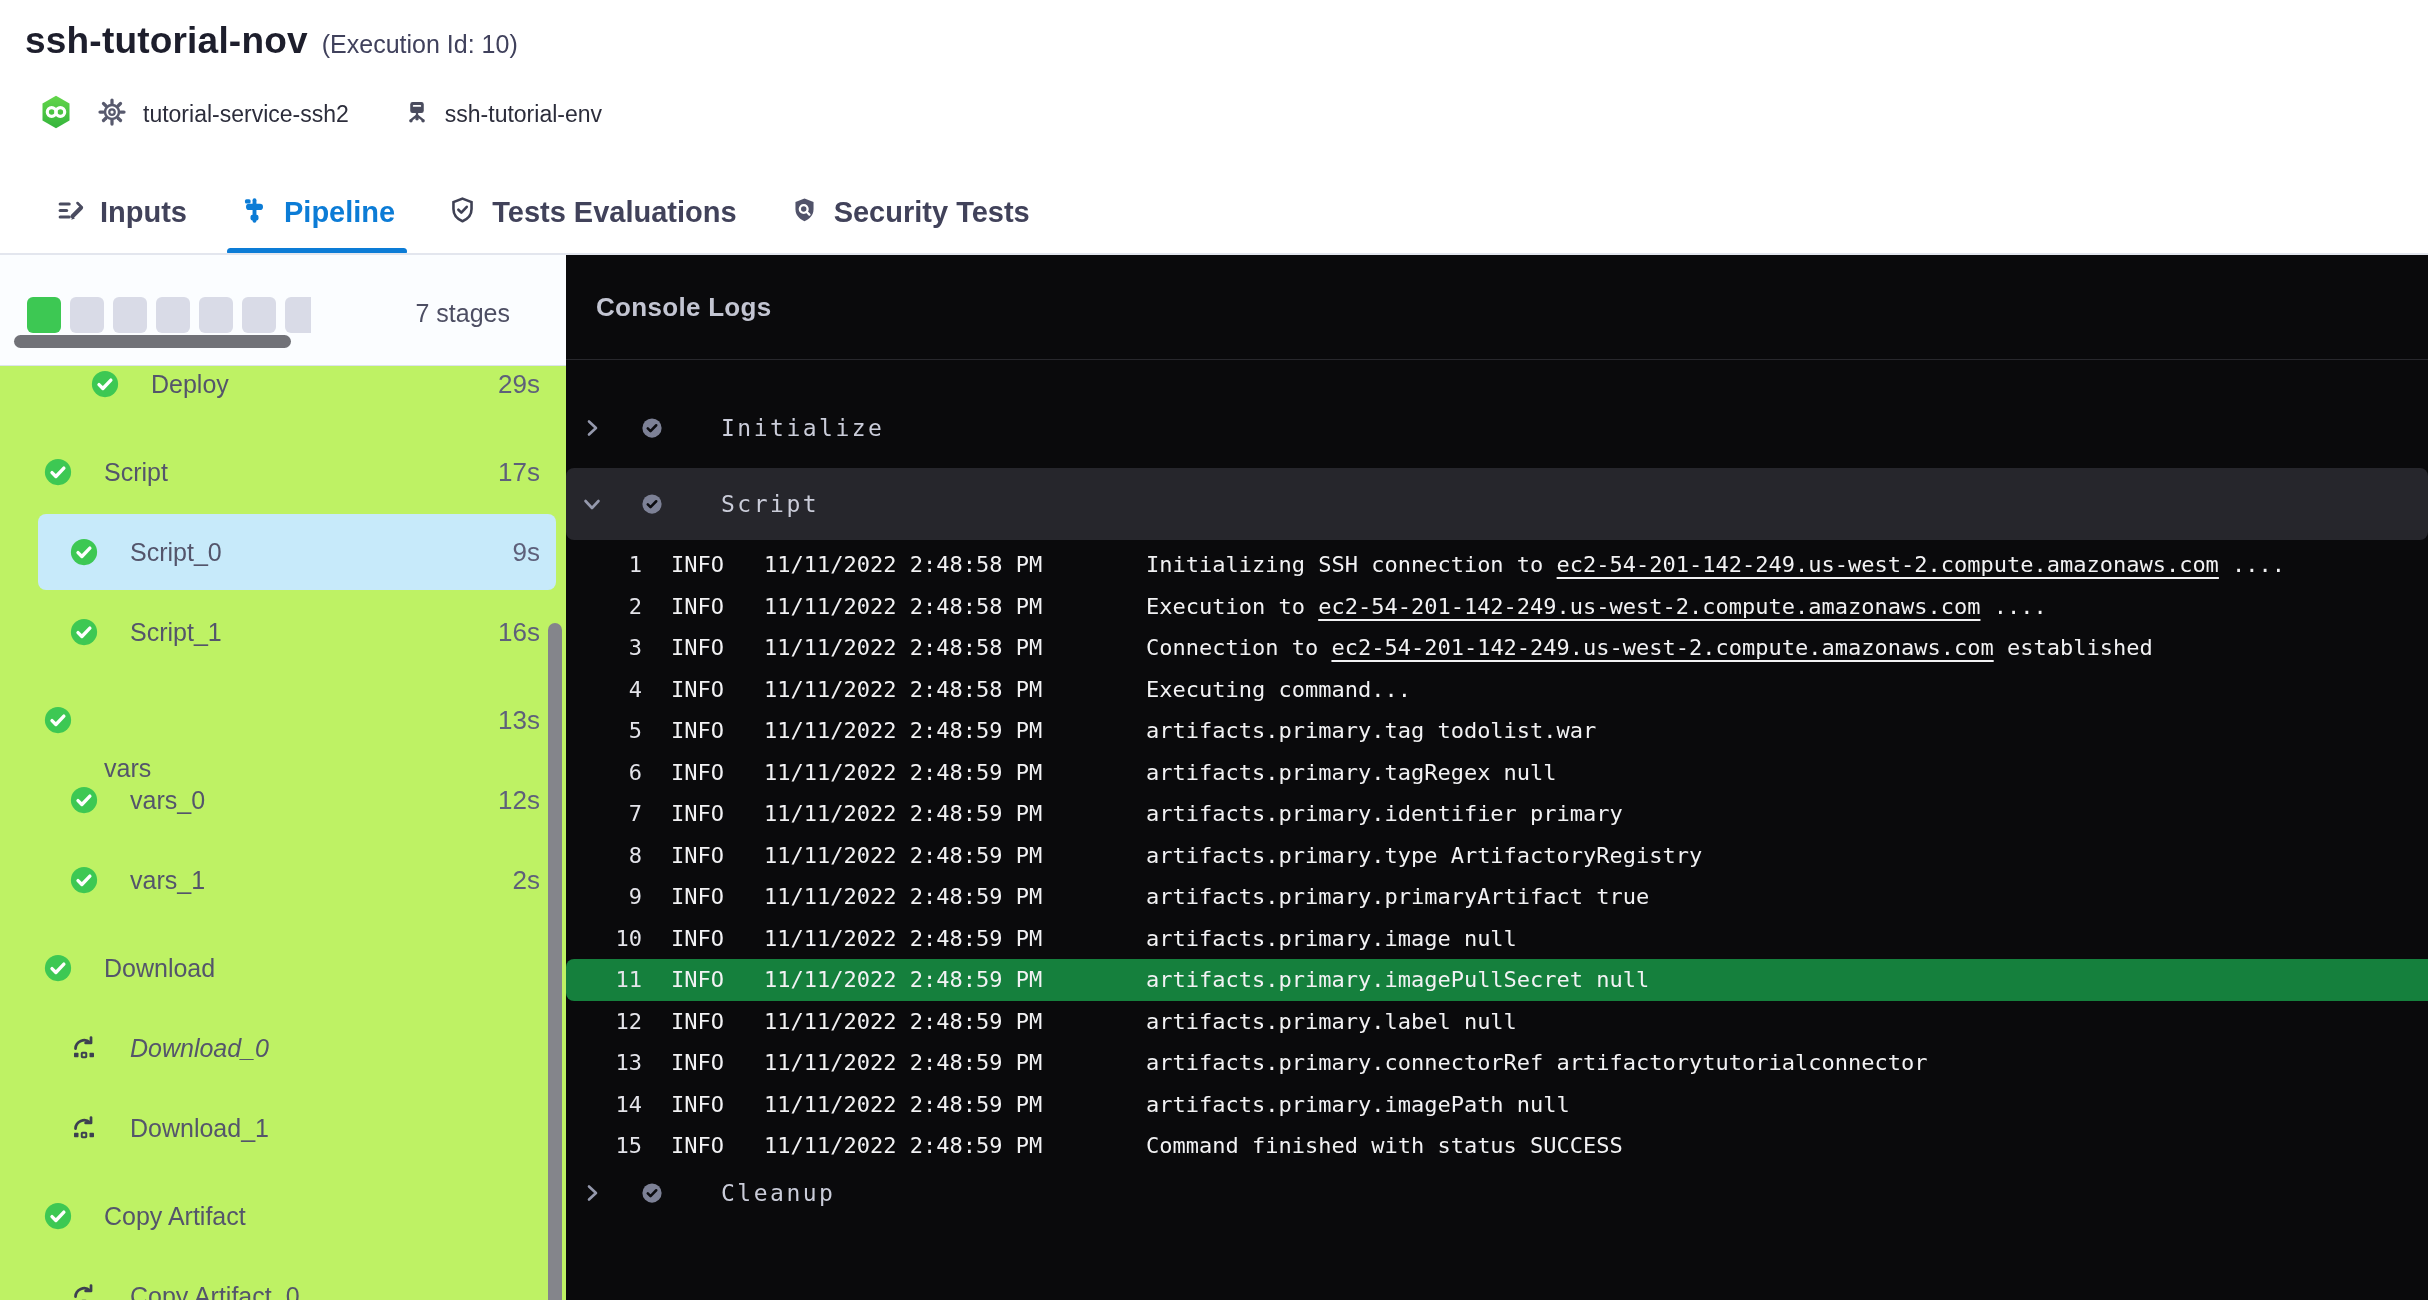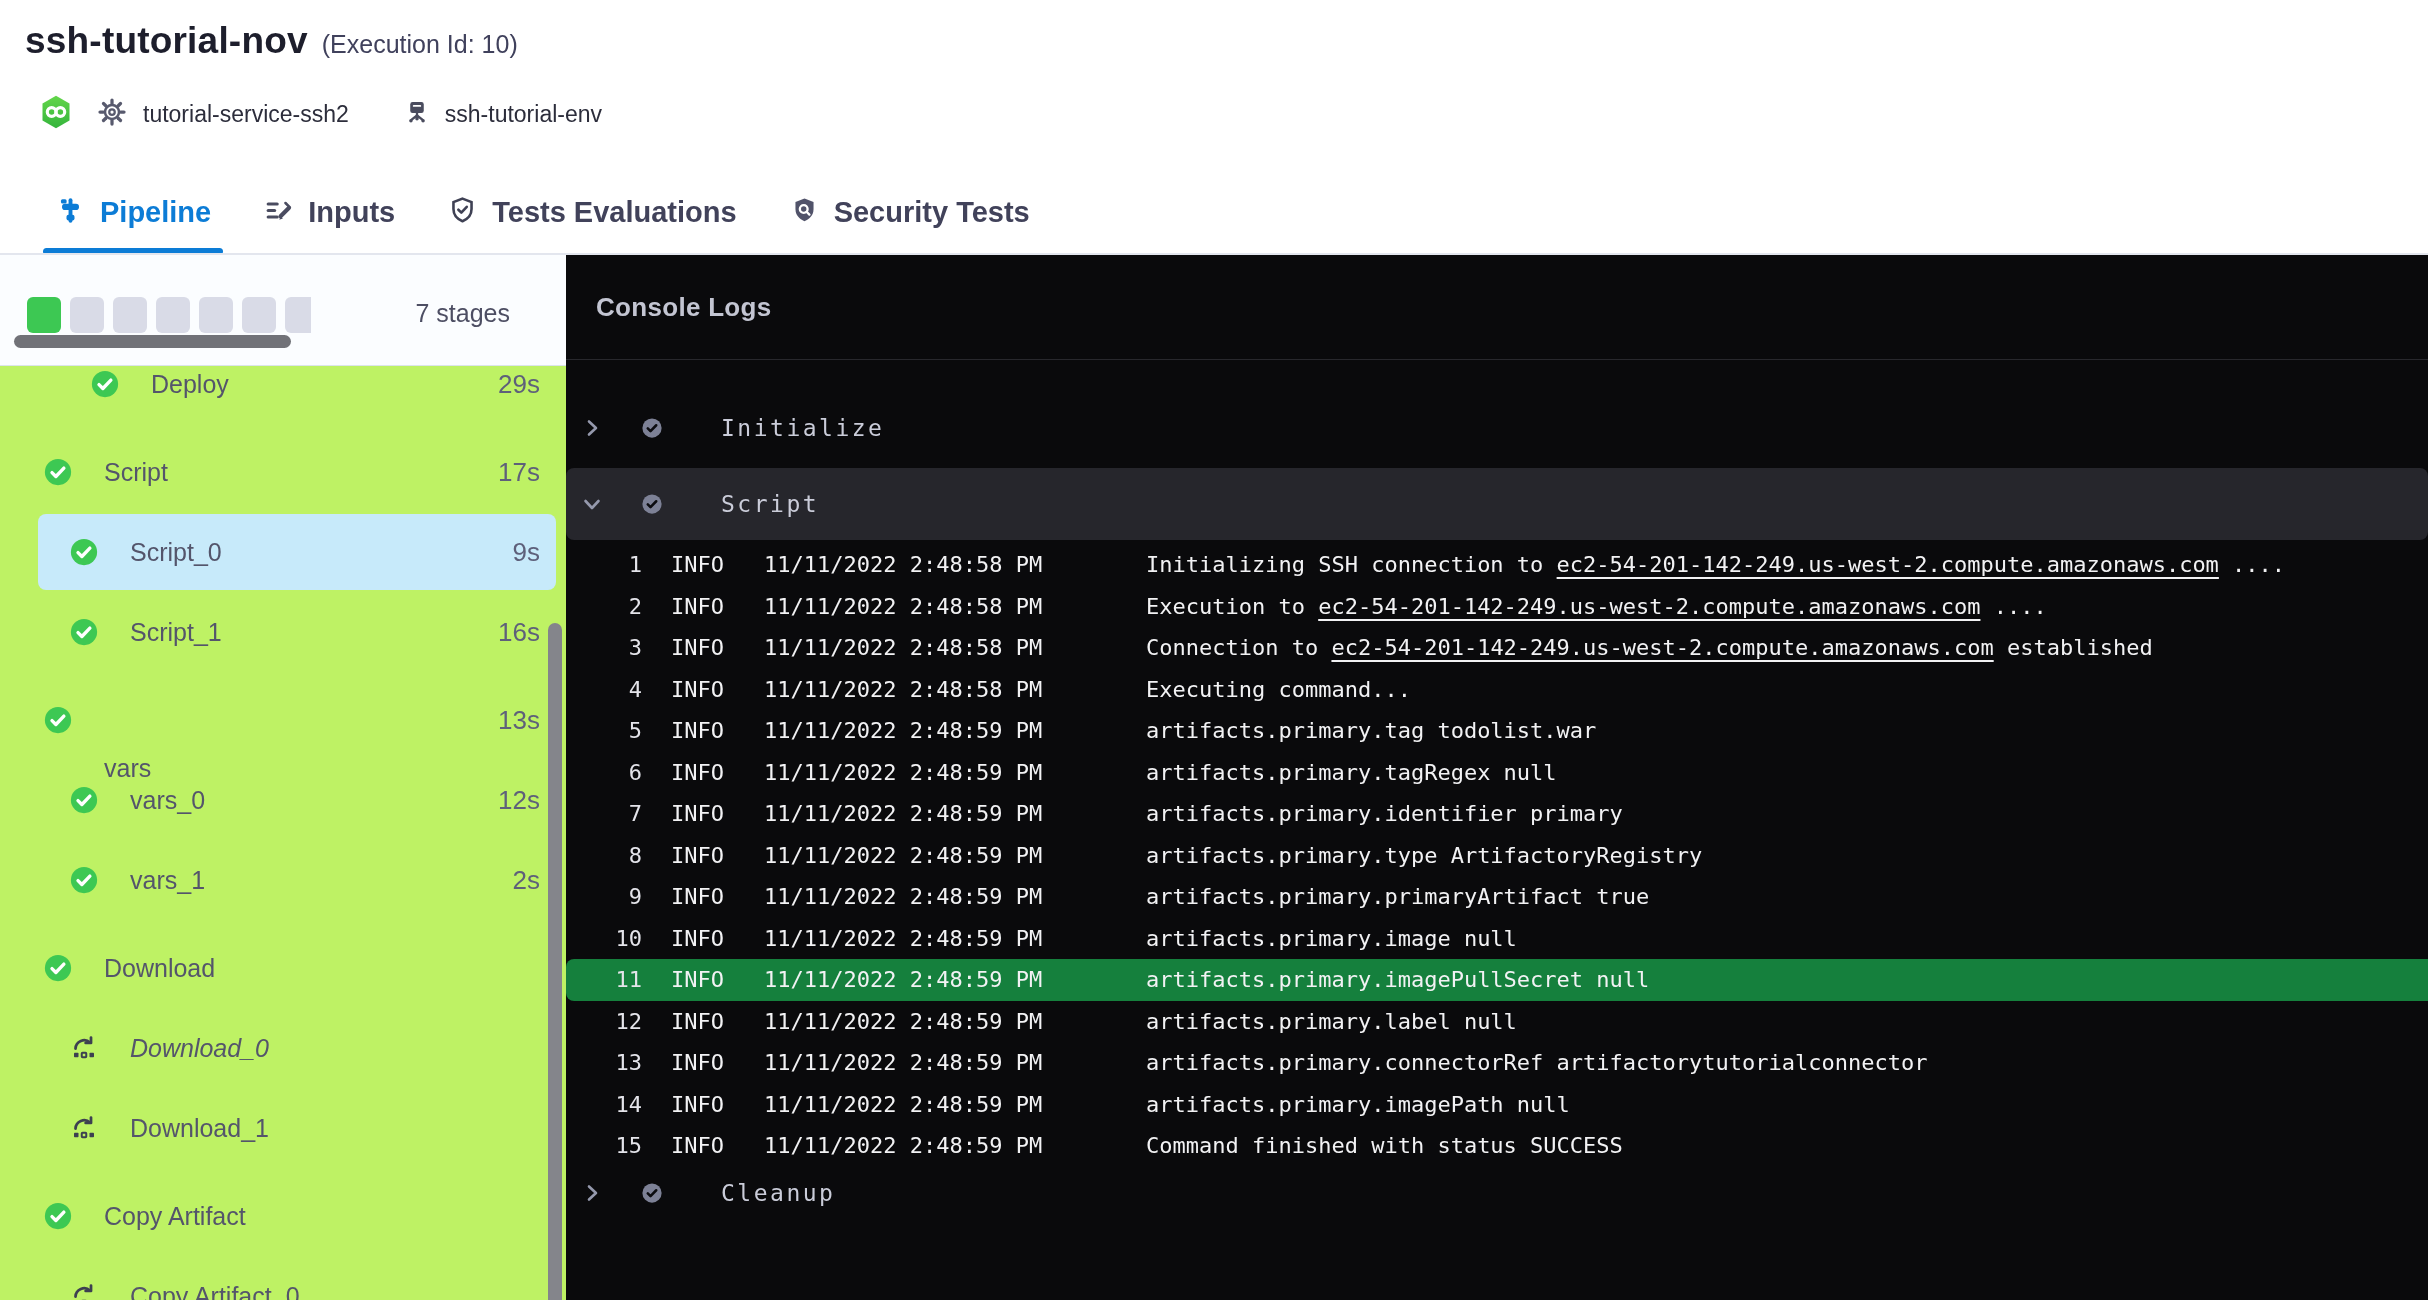--- a/index.html
+++ b/index.html
@@ -124,43 +124,43 @@
           </g>
           <circle cx="6.8" cy="19.6" r="1.5" fill="#4a4c5e"></circle>
           <circle cx="12" cy="17.8" r="1.5" fill="#4a4c5e"></circle>
           <circle cx="17.2" cy="19.6" r="1.5" fill="#4a4c5e"></circle>
         </svg>
       </span>
       <span class="name env-name">ssh-tutorial-env</span>
     </div>
 
     <nav class="tabs">
-      <div class="tab active">
-        <span>
-          <svg width="31" height="31" viewBox="0 0 24 24" fill="#0c7cd6">
-            <rect x="10.5" y="2.6" width="3" height="18.8" rx="1.5"></rect>
-            <rect x="5.4" y="6.8" width="13.2" height="4.8" rx="2.4"></rect>
-            <rect x="8.9" y="15.2" width="6.2" height="4.6" rx="1.6"></rect>
-            <rect x="4.6" y="3.2" width="4.4" height="3.4" rx="1.2"></rect>
-          </svg>
-        </span>
-        <span class="tlabel">Pipeline</span>
-      </div>
       <div class="tab">
         <span>
           <svg width="31" height="31" viewBox="0 0 24 24" fill="none" stroke="#4a4c60" stroke-width="2.4" stroke-linecap="round">
             <line x1="4" y1="7" x2="11" y2="7"></line>
               <line x1="4" y1="12" x2="9" y2="12"></line>
               <line x1="4" y1="17" x2="11" y2="17"></line>
             <line x1="13.6" y1="16.4" x2="20" y2="10" stroke-width="3.2"></line>
             <path d="M12.6 19.2l1-2.8 1.8 1.8z" fill="#4a4c60" stroke="none"></path>
             <line x1="17.4" y1="6.2" x2="20.8" y2="9.6" stroke-width="2"></line>
           </svg>
         </span>
         <span class="tlabel">Inputs</span>
+      </div>
+      <div class="tab active">
+        <span>
+          <svg width="31" height="31" viewBox="0 0 24 24" fill="#0c7cd6">
+            <rect x="10.5" y="2.6" width="3" height="18.8" rx="1.5"></rect>
+            <rect x="5.4" y="6.8" width="13.2" height="4.8" rx="2.4"></rect>
+            <rect x="8.9" y="15.2" width="6.2" height="4.6" rx="1.6"></rect>
+            <rect x="4.6" y="3.2" width="4.4" height="3.4" rx="1.2"></rect>
+          </svg>
+        </span>
+        <span class="tlabel">Pipeline</span>
       </div>
       <div class="tab">
         <span>
           <svg width="31" height="31" viewBox="0 0 24 24" fill="none" stroke="#3f4154" stroke-width="2">
             <path d="M12 2.8l7 2.7v5.4c0 4.7-3 7.8-7 9.4-4-1.6-7-4.7-7-9.4V5.5z"></path>
             <path d="M8.8 11.4l2.3 2.3 4.2-4.6" stroke-linecap="round" stroke-linejoin="round"></path>
           </svg>
         </span>
         <span class="tlabel">Tests Evaluations</span>
       </div>

